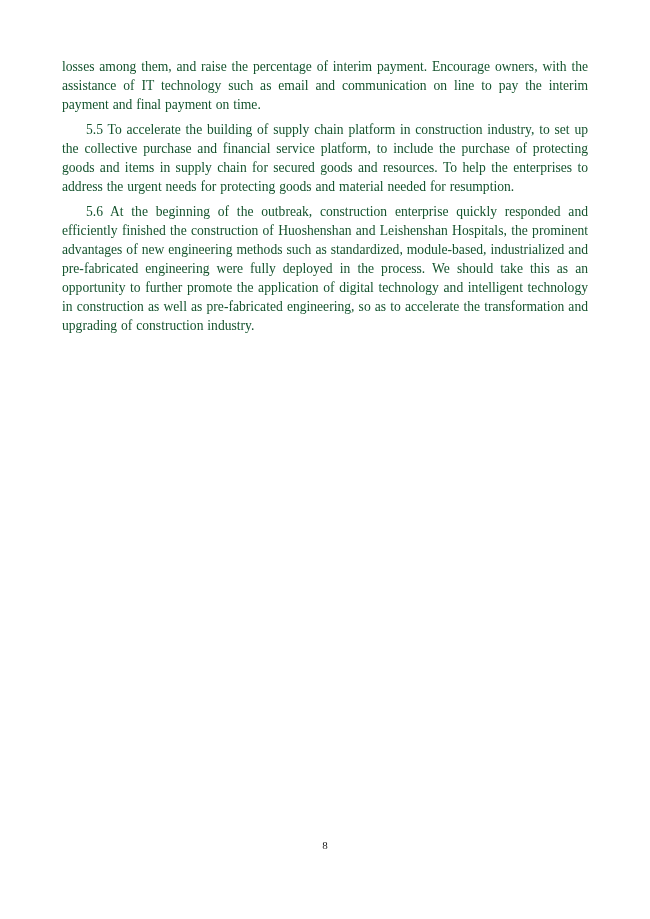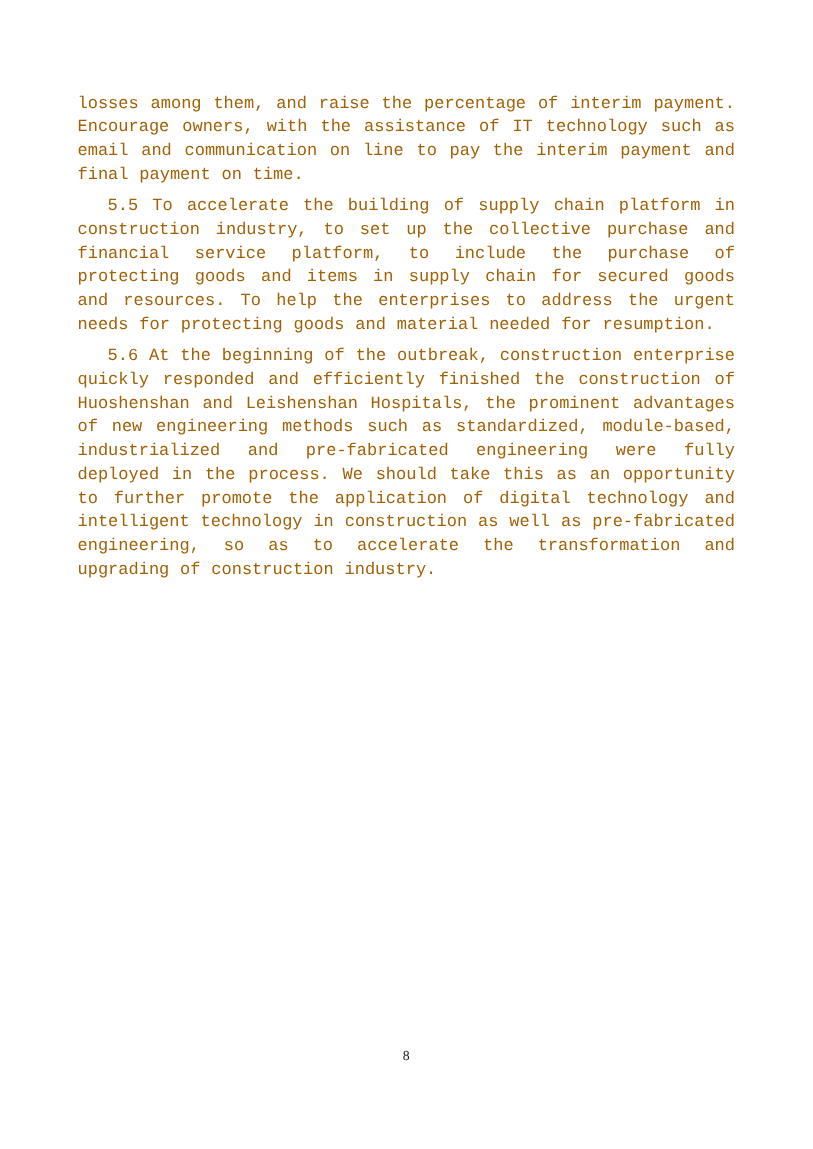--- a/index.html
+++ b/index.html
@@ -20,26 +20,25 @@
     width: 650px;
     height: 919px;
     background: #ffffff;
     box-sizing: border-box;
   }
   .text-block {
     position: absolute;
     left: 62px;
     top: 57px;
     width: 526px;
-    font-family: Liberation Mono, monospace;
+    font-family: Liberation Serif, serif;
     font-size: 13.6px;
     line-height: 19px;
-    color: #a16207;
+    color: #14532d;
     text-align: justify;
-    margin-top: 17px;
   }
   .para {
     margin: 0 0 6px 0;
     word-spacing: 0.5px;
   }
   .para.indent {
     text-indent: 24px;
   }
   .page-number {
     position: absolute;

